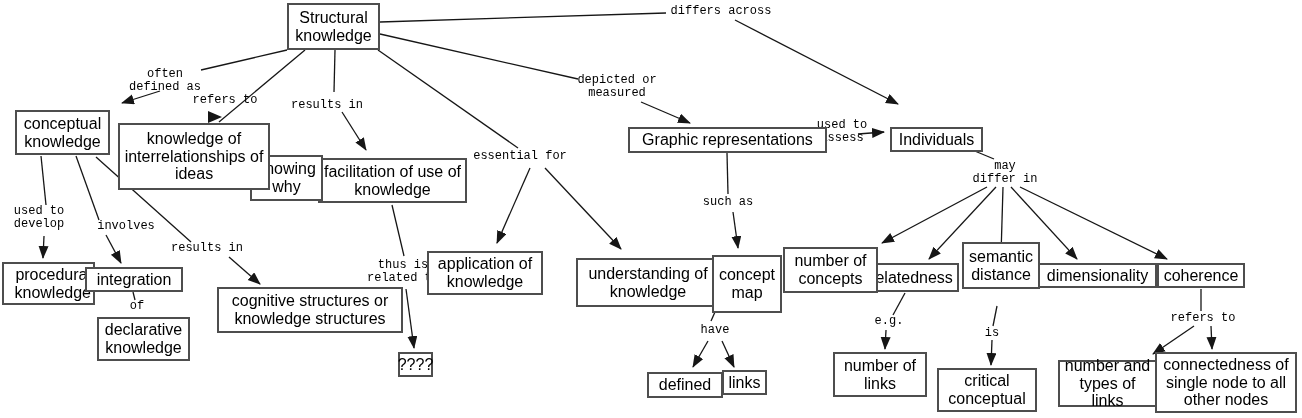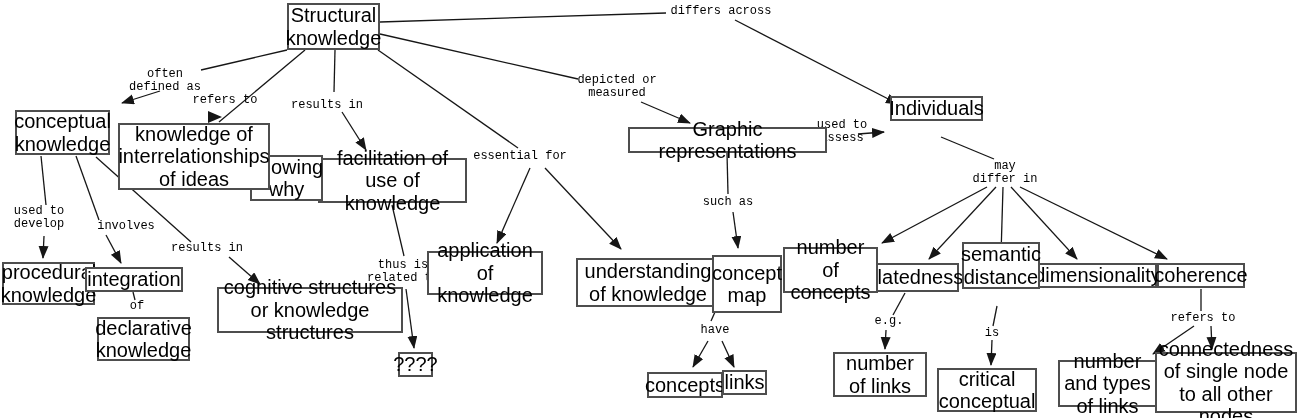--- a/index.html
+++ b/index.html
@@ -1,21 +1,21 @@
 <!DOCTYPE html>
 <html><head>
 <meta charset="utf-8">
 <style>
   html,body{margin:0;padding:0;background:#ffffff;}
   #canvas{position:relative;width:1302px;height:418px;background:#ffffff;overflow:hidden;
           font-family:"Liberation Sans",sans-serif;}
   #edge-layer{position:absolute;left:0;top:0;z-index:0;}
   .node{position:absolute;box-sizing:border-box;border:2px solid #4e4e4e;background:#ffffff;
         color:#000;display:flex;align-items:center;justify-content:center;text-align:center;
-        font-size:20px;line-height:1.12;padding:1px 2px;}
+        font-size:16px;line-height:1.12;padding:1px 2px;}
   .elabel{position:absolute;transform:translateX(-50%);text-align:center;color:#000;
           font-size:12px;line-height:1.1;white-space:pre;z-index:1;font-family:Liberation Mono, monospace;}
 </style>
 </head>
 <body>
 
 <div id="canvas">
   <svg id="edge-layer" width="1302" height="418">
     <defs>
       <marker id="arrow" markerUnits="userSpaceOnUse" markerWidth="14" markerHeight="11" refX="12" refY="5" orient="auto">
@@ -88,32 +88,32 @@
     <div class="elabel" style="left: 889px; top: 315px;">e.g.</div>
     <div class="elabel" style="left: 992px; top: 327px;">is</div>
     <div class="elabel" style="left: 1203px; top: 312px;">refers to</div>
     <div class="node" style="left: 287px; top: 3px; width: 93px; height: 47px; z-index: 2; border-color: rgb(78, 78, 78);">Structural knowledge</div>
     <div class="node" style="left: 15px; top: 110px; width: 95px; height: 45px; z-index: 2; border-color: rgb(78, 78, 78);">conceptual knowledge</div>
     <div class="node" style="left: 118px; top: 123px; width: 152px; height: 67px; z-index: 4; border-color: rgb(78, 78, 78);">knowledge of interrelationships of ideas</div>
     <div class="node" style="left: 250px; top: 155px; width: 73px; height: 46px; z-index: 3; border-color: rgb(78, 78, 78);">knowing why</div>
     <div class="node" style="left: 318px; top: 158px; width: 149px; height: 45px; z-index: 2; border-color: rgb(78, 78, 78);">facilitation of use of knowledge</div>
     <div class="node" style="left: 427px; top: 251px; width: 116px; height: 44px; z-index: 2; border-color: rgb(78, 78, 78);">application of knowledge</div>
     <div class="node" style="left: 628px; top: 127px; width: 199px; height: 26px; z-index: 3; border-color: rgb(78, 78, 78);">Graphic representations</div>
-    <div class="node" style="left: 890px; top: 96px; width: 93px; height: 25px; z-index: 2; border-color: rgb(78, 78, 78);">Individuals</div>
+    <div class="node" style="left: 890px; top: 127px; width: 93px; height: 25px; z-index: 2; border-color: rgb(78, 78, 78);">Individuals</div>
     <div class="node" style="left: 576px; top: 258px; width: 144px; height: 49px; z-index: 2; border-color: rgb(78, 78, 78);">understanding of knowledge</div>
     <div class="node" style="left: 712px; top: 255px; width: 70px; height: 58px; z-index: 3; border-color: rgb(78, 78, 78);">concept map</div>
     <div class="node" style="left: 783px; top: 247px; width: 95px; height: 46px; z-index: 3; border-color: rgb(78, 78, 78);">number of concepts</div>
     <div class="node" style="left: 864px; top: 263px; width: 95px; height: 29px; z-index: 2; border-color: rgb(78, 78, 78);">relatedness</div>
     <div class="node" style="left: 962px; top: 242px; width: 78px; height: 47px; z-index: 4; border-color: rgb(78, 78, 78);">semantic distance</div>
     <div class="node" style="left: 1038px; top: 263px; width: 119px; height: 25px; z-index: 2; border-color: rgb(78, 78, 78);">dimensionality</div>
     <div class="node" style="left: 1157px; top: 263px; width: 88px; height: 25px; z-index: 2; border-color: rgb(78, 78, 78);">coherence</div>
     <div class="node" style="left: 2px; top: 262px; width: 93px; height: 43px; z-index: 2; border-color: rgb(78, 78, 78); text-align: right;">procedural knowledge</div>
     <div class="node" style="left: 85px; top: 267px; width: 98px; height: 25px; z-index: 3; border-color: rgb(78, 78, 78);">integration</div>
     <div class="node" style="left: 97px; top: 317px; width: 93px; height: 44px; z-index: 2; border-color: rgb(78, 78, 78);">declarative knowledge</div>
     <div class="node" style="left: 217px; top: 287px; width: 186px; height: 46px; z-index: 2; border-color: rgb(78, 78, 78);">cognitive structures or knowledge structures</div>
     <div class="node" style="left: 398px; top: 352px; width: 35px; height: 25px; z-index: 2; border-color: rgb(78, 78, 78);">????</div>
-    <div class="node" style="left: 647px; top: 372px; width: 76px; height: 26px; z-index: 2; border-color: rgb(78, 78, 78);">concepts</div>
+    <div class="node" style="left: 647px; top: 372px; width: 76px; height: 26px; z-index: 2; border-color: rgb(78, 78, 78);">defined</div>
     <div class="node" style="left: 722px; top: 370px; width: 45px; height: 25px; z-index: 3; border-color: rgb(78, 78, 78);">links</div>
     <div class="node" style="left: 833px; top: 352px; width: 94px; height: 45px; z-index: 2; border-color: rgb(78, 78, 78);">number of links</div>
     <div class="node" style="left: 937px; top: 368px; width: 100px; height: 44px; z-index: 2; border-color: rgb(78, 78, 78);">critical conceptual</div>
     <div class="node" style="left: 1058px; top: 360px; width: 99px; height: 47px; z-index: 2; border-color: rgb(78, 78, 78);">number and types of links</div>
     <div class="node" style="left: 1155px; top: 352px; width: 142px; height: 61px; z-index: 3; border-color: rgb(78, 78, 78);">connectedness of single node to all other nodes</div>
   </div>
 
 </body></html>

